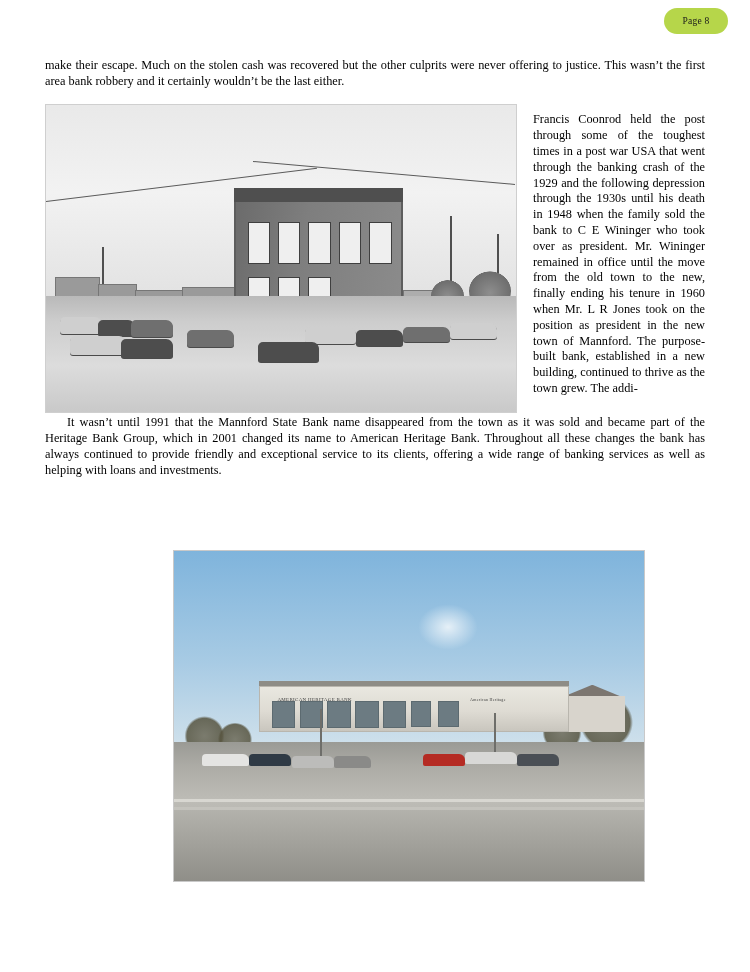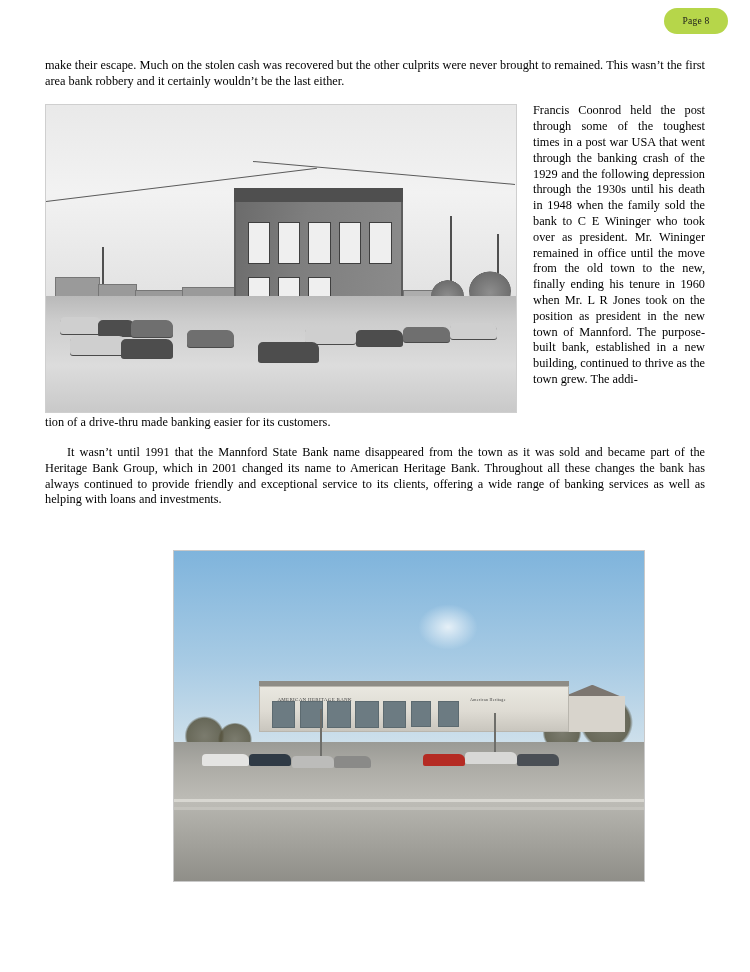--- a/index.html
+++ b/index.html
@@ -66,21 +66,21 @@
     overflow: hidden;
     position: relative;
     background: #d9d9d9;
   }
   .sidebar-col {
     float: right;
     width: 172px;
     font-size: 12.3px;
     line-height: 1.285;
     text-align: justify;
-    margin-top: 2px;
+    margin-top: 11px;
   }
   .clearfix::after {
     content: "";
     display: block;
     clear: both;
   }
   .wrap-tail {
     font-size: 12.3px;
     line-height: 1.28;
     margin: 0 0 14px 0;
@@ -249,21 +249,21 @@
 </style>
 </head>
 <body>
 
 <div class="page-badge">
   <span>Page 8</span>
 </div>
 
 <div class="page">
 
-  <p class="body-text">make their escape. Much on the stolen cash was recovered but the other culprits were never brought to remained. This wasn’t the first area bank robbery and it certainly wouldn’t be the last either.</p>
+  <p class="body-text">make their escape. Much on the stolen cash was recovered but the other culprits were never offering to justice. This wasn’t the first area bank robbery and it certainly wouldn’t be the last either.</p>
 
   <div class="float-block clearfix">
 
     <figure class="photo-old">
       <div class="bw">
         <div class="sky-old"></div>
 
         <div class="wire" style="left:0; top:31%; width:58%; transform: rotate(-7deg);"></div>
         <div class="wire" style="left:44%; top:18%; width:56%; transform: rotate(5deg);"></div>
         <div class="pole" style="left:12%; top:46%; height:23%;"></div>
@@ -306,21 +306,20 @@
         <div class="car dark" style="left:66%; top:73%; width:10%; height:5.4%;"></div>
         <div class="car" style="left:76%; top:72%; width:10%; height:5.2%;"></div>
         <div class="car light" style="left:86%; top:71%; width:10%; height:5%;"></div>
         <div class="car dark" style="left:45%; top:77%; width:13%; height:6.6%;"></div>
       </div>
     </figure>
 
     <div class="sidebar-col">Francis Coonrod held the post through some of the toughest times in a post war USA that went through the banking crash of the 1929 and the following depression through the 1930s until his death in 1948 when the family sold the bank to C E Wininger who took over as president. Mr. Wininger remained in office until the move from the old town to the new, finally ending his tenure in 1960 when Mr. L R Jones took on the position as president in the new town of Mannford. The purpose-built bank, established in a new building, continued to thrive as the town grew. The addi-</div>
   </div>
 
-  <p class="wrap-tail">tion of a drive-thru made banking easier for its customers.</p>
 
   <p class="body-text indent">It wasn’t until 1991 that the Mannford State Bank name disappeared from the town as it was sold and became part of the Heritage Bank Group, which in 2001 changed its name to American Heritage Bank. Throughout all these changes the bank has always continued to provide friendly and exceptional service to its clients, offering a wide range of banking services as well as helping with loans and investments.</p>
 
 </div>
 
 <figure class="photo-new-wrap">
   <div style="position:absolute; inset:0;">
     <div class="sky-new"></div>
     <div class="sun-glow"></div>
 

